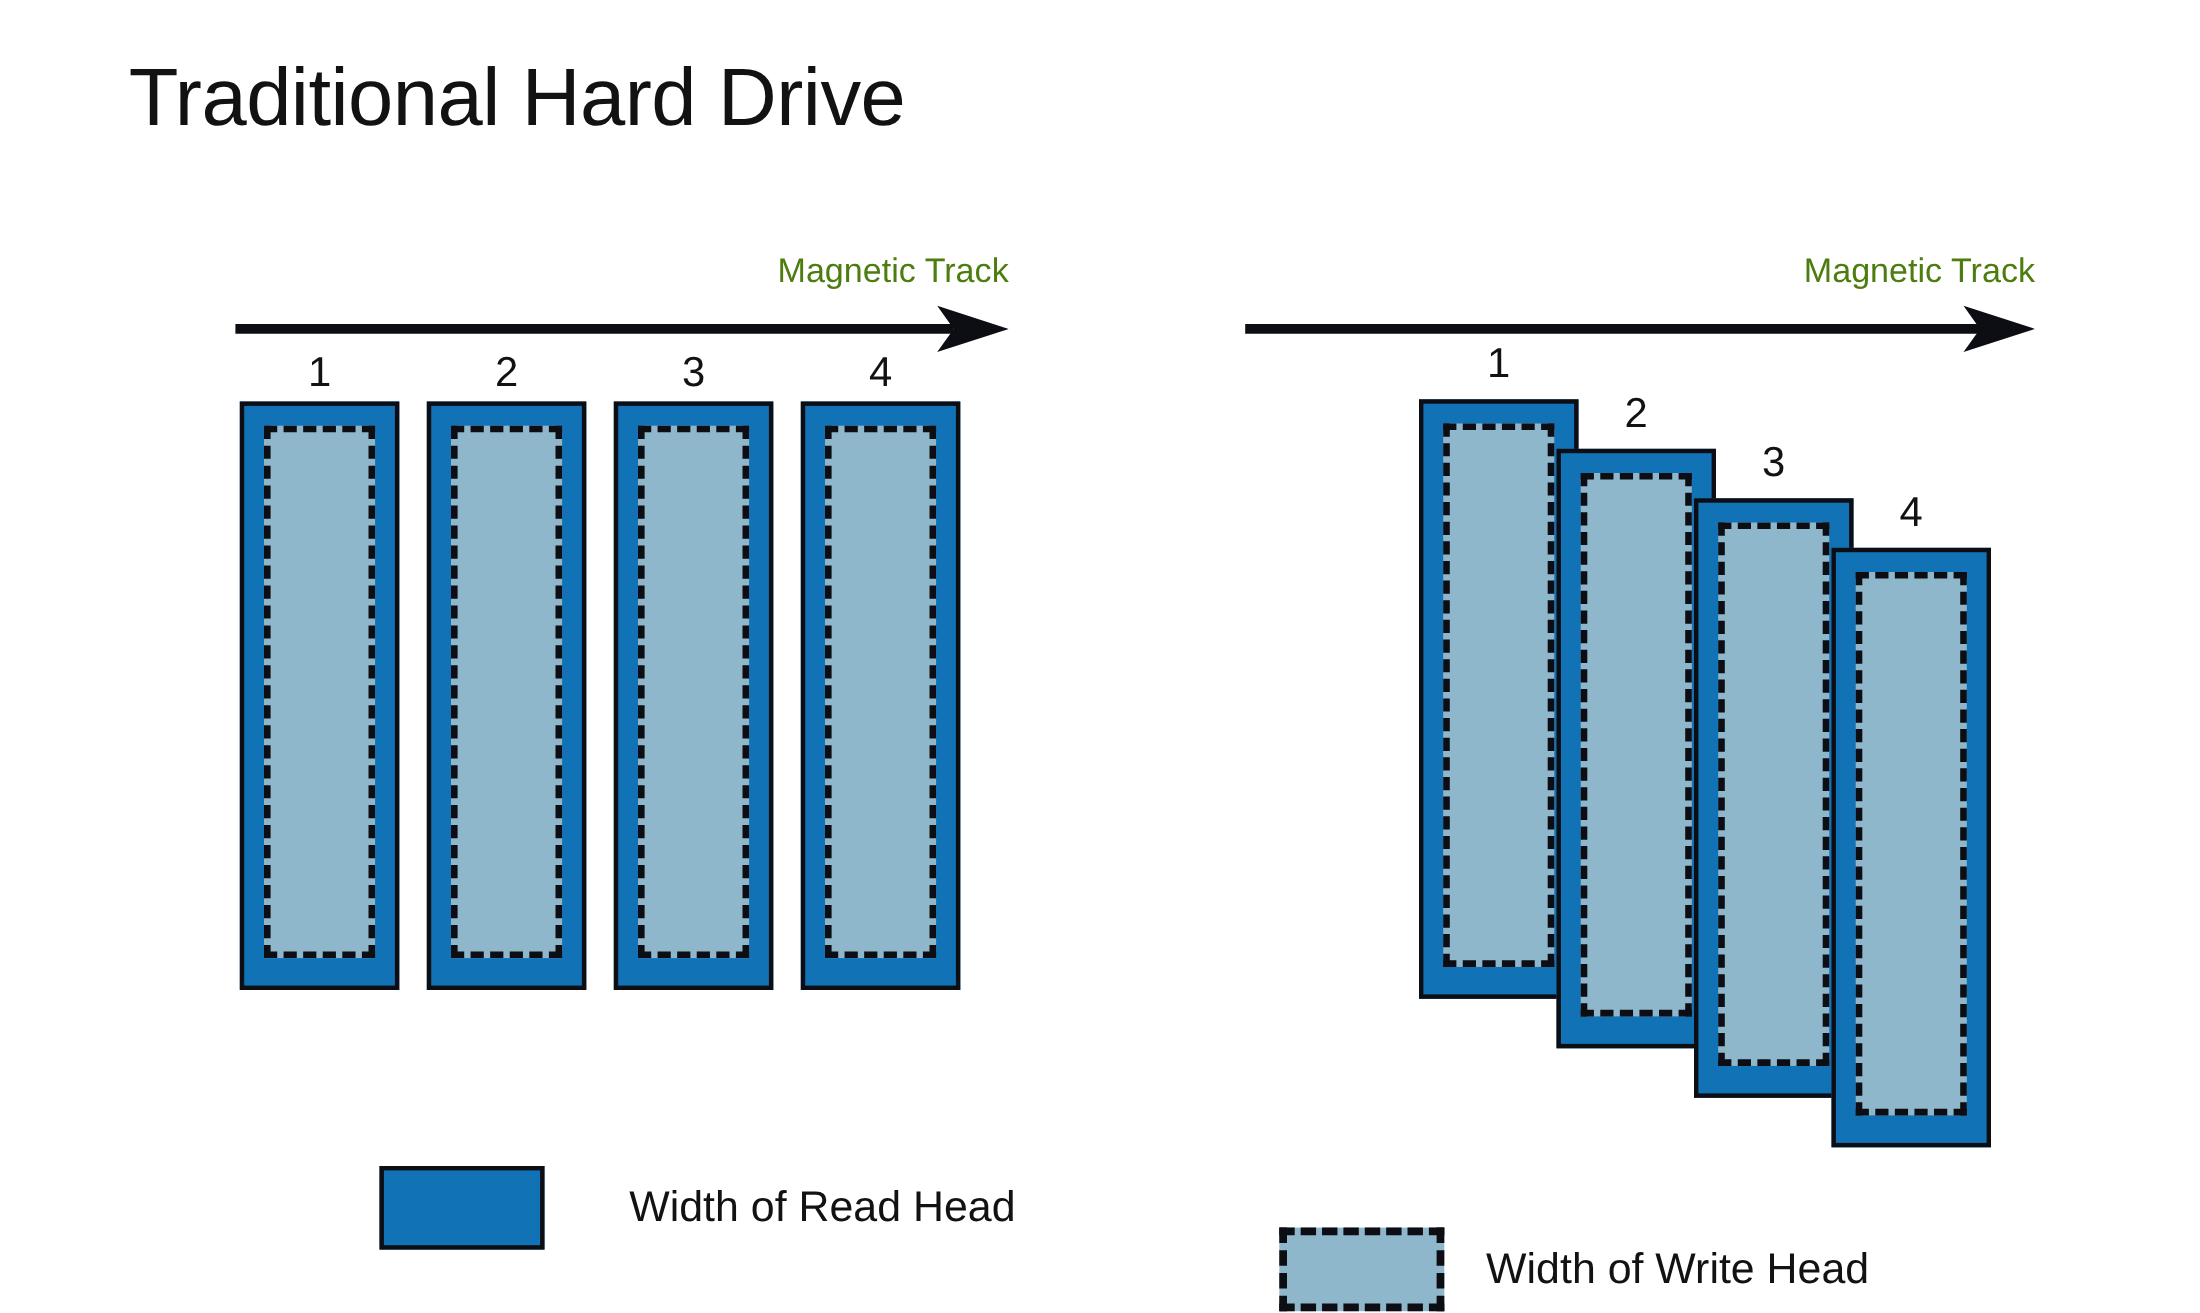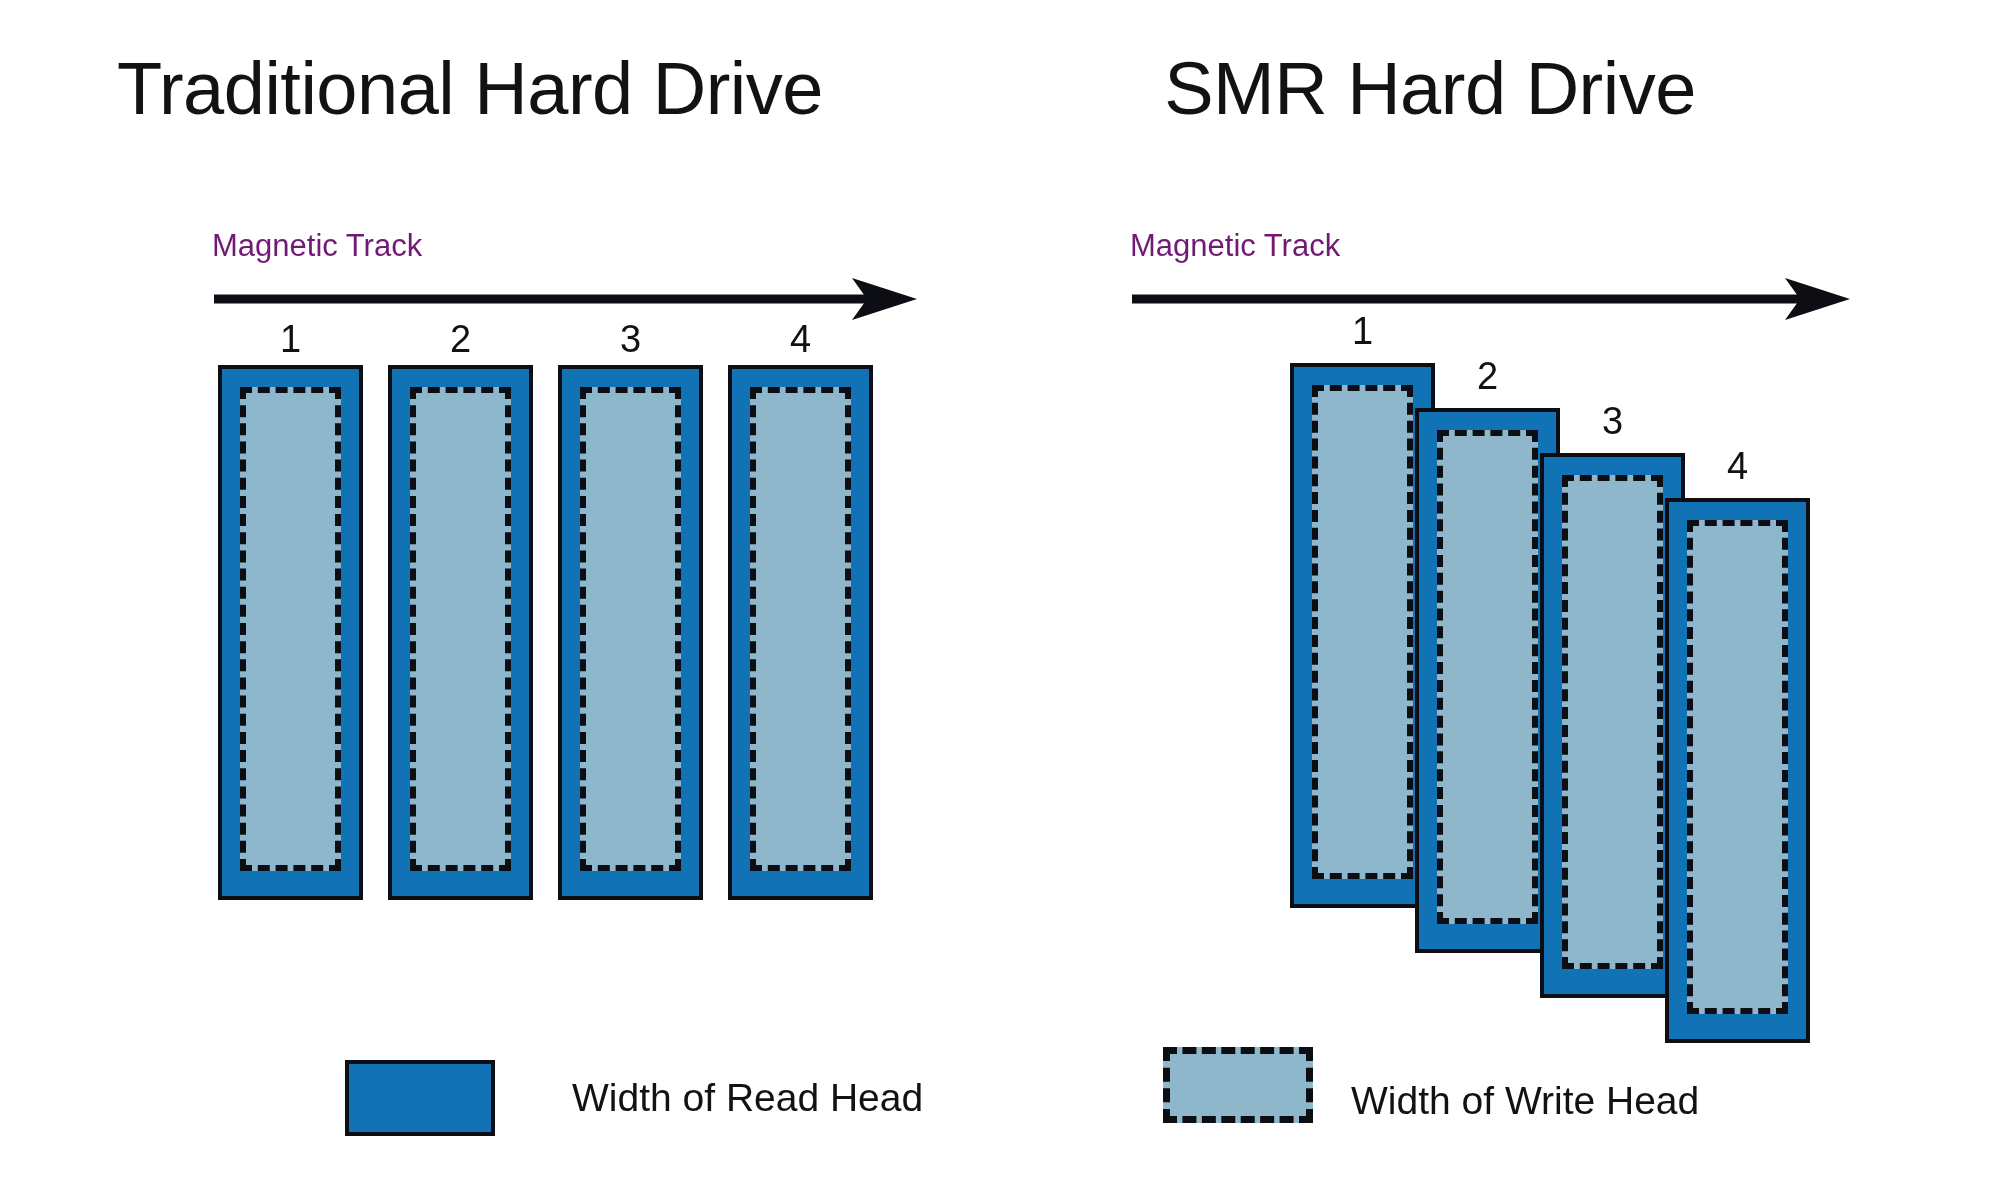--- a/index.html
+++ b/index.html
@@ -34,25 +34,25 @@
   }
   #title-left  { left: 0;     width: 940px; }
   #title-right { left: 980px; width: 900px; }
 
   
   .track-group { position: absolute; }
   .track-label {
     position: absolute;
     top: 0;
     width: 100%;
-    text-align: left;
+    text-align: right;
     font-size: 31px;
     font-weight: 400;
     white-space: nowrap;
-    color: #701a75;
+    color: #4d7c0f;
   }
   .track-arrow {
     position: absolute;
     left: 0;
     top: 48px;
     width: 100%;
     height: 46px;
   }
 
   
@@ -105,21 +105,20 @@
     white-space: nowrap;
   }
 </style>
 </head>
 <body>
 
 <div id="stage">
 
   <div id="title-left" class="panel-title">Traditional Hard Drive</div>
 
-  <div id="title-right" class="panel-title">SMR Hard Drive</div>
 
   <div class="track-group" style="left:212px; top:228px; width:705px; height:96px;">
     <div class="track-label">Magnetic Track</div>
     <svg class="track-arrow" viewBox="0 0 705 46" preserveAspectRatio="none">
       <line x1="2" y1="23" x2="655" y2="23" stroke="#0d0d14" stroke-width="9"></line>
       <polygon points="640,2 705,23 640,44 655,23" fill="#0d0d14"></polygon>
     </svg>
   </div>
 
   <div class="bar-num" style="left:218px; top:318px; width:145px;">1</div>
@@ -168,18 +167,18 @@
   <div class="bar-num" style="left:1665px; top:445px; width:145px;">4</div>
   <div class="bar" style="left:1665px; top:498px; width:145px; height:545px;">
     <div class="bar-inner" style="left:18px; top:18px; right:18px; bottom:25px;"></div>
   </div>
 
   <div class="legend" style="left:345px; top:1060px;gap:39px;">
     <div class="legend-swatch solid"></div>
     <div class="legend-text">Width of Read Head</div>
   </div>
 
-  <div class="legend" style="left:1163px; top:1047px;align-items:flex-end;">
+  <div class="legend" style="left:1163px; top:1116px;">
     <div class="legend-swatch dashed"></div>
     <div class="legend-text">Width of Write Head</div>
   </div>
 
 </div>
 
 </body></html>

